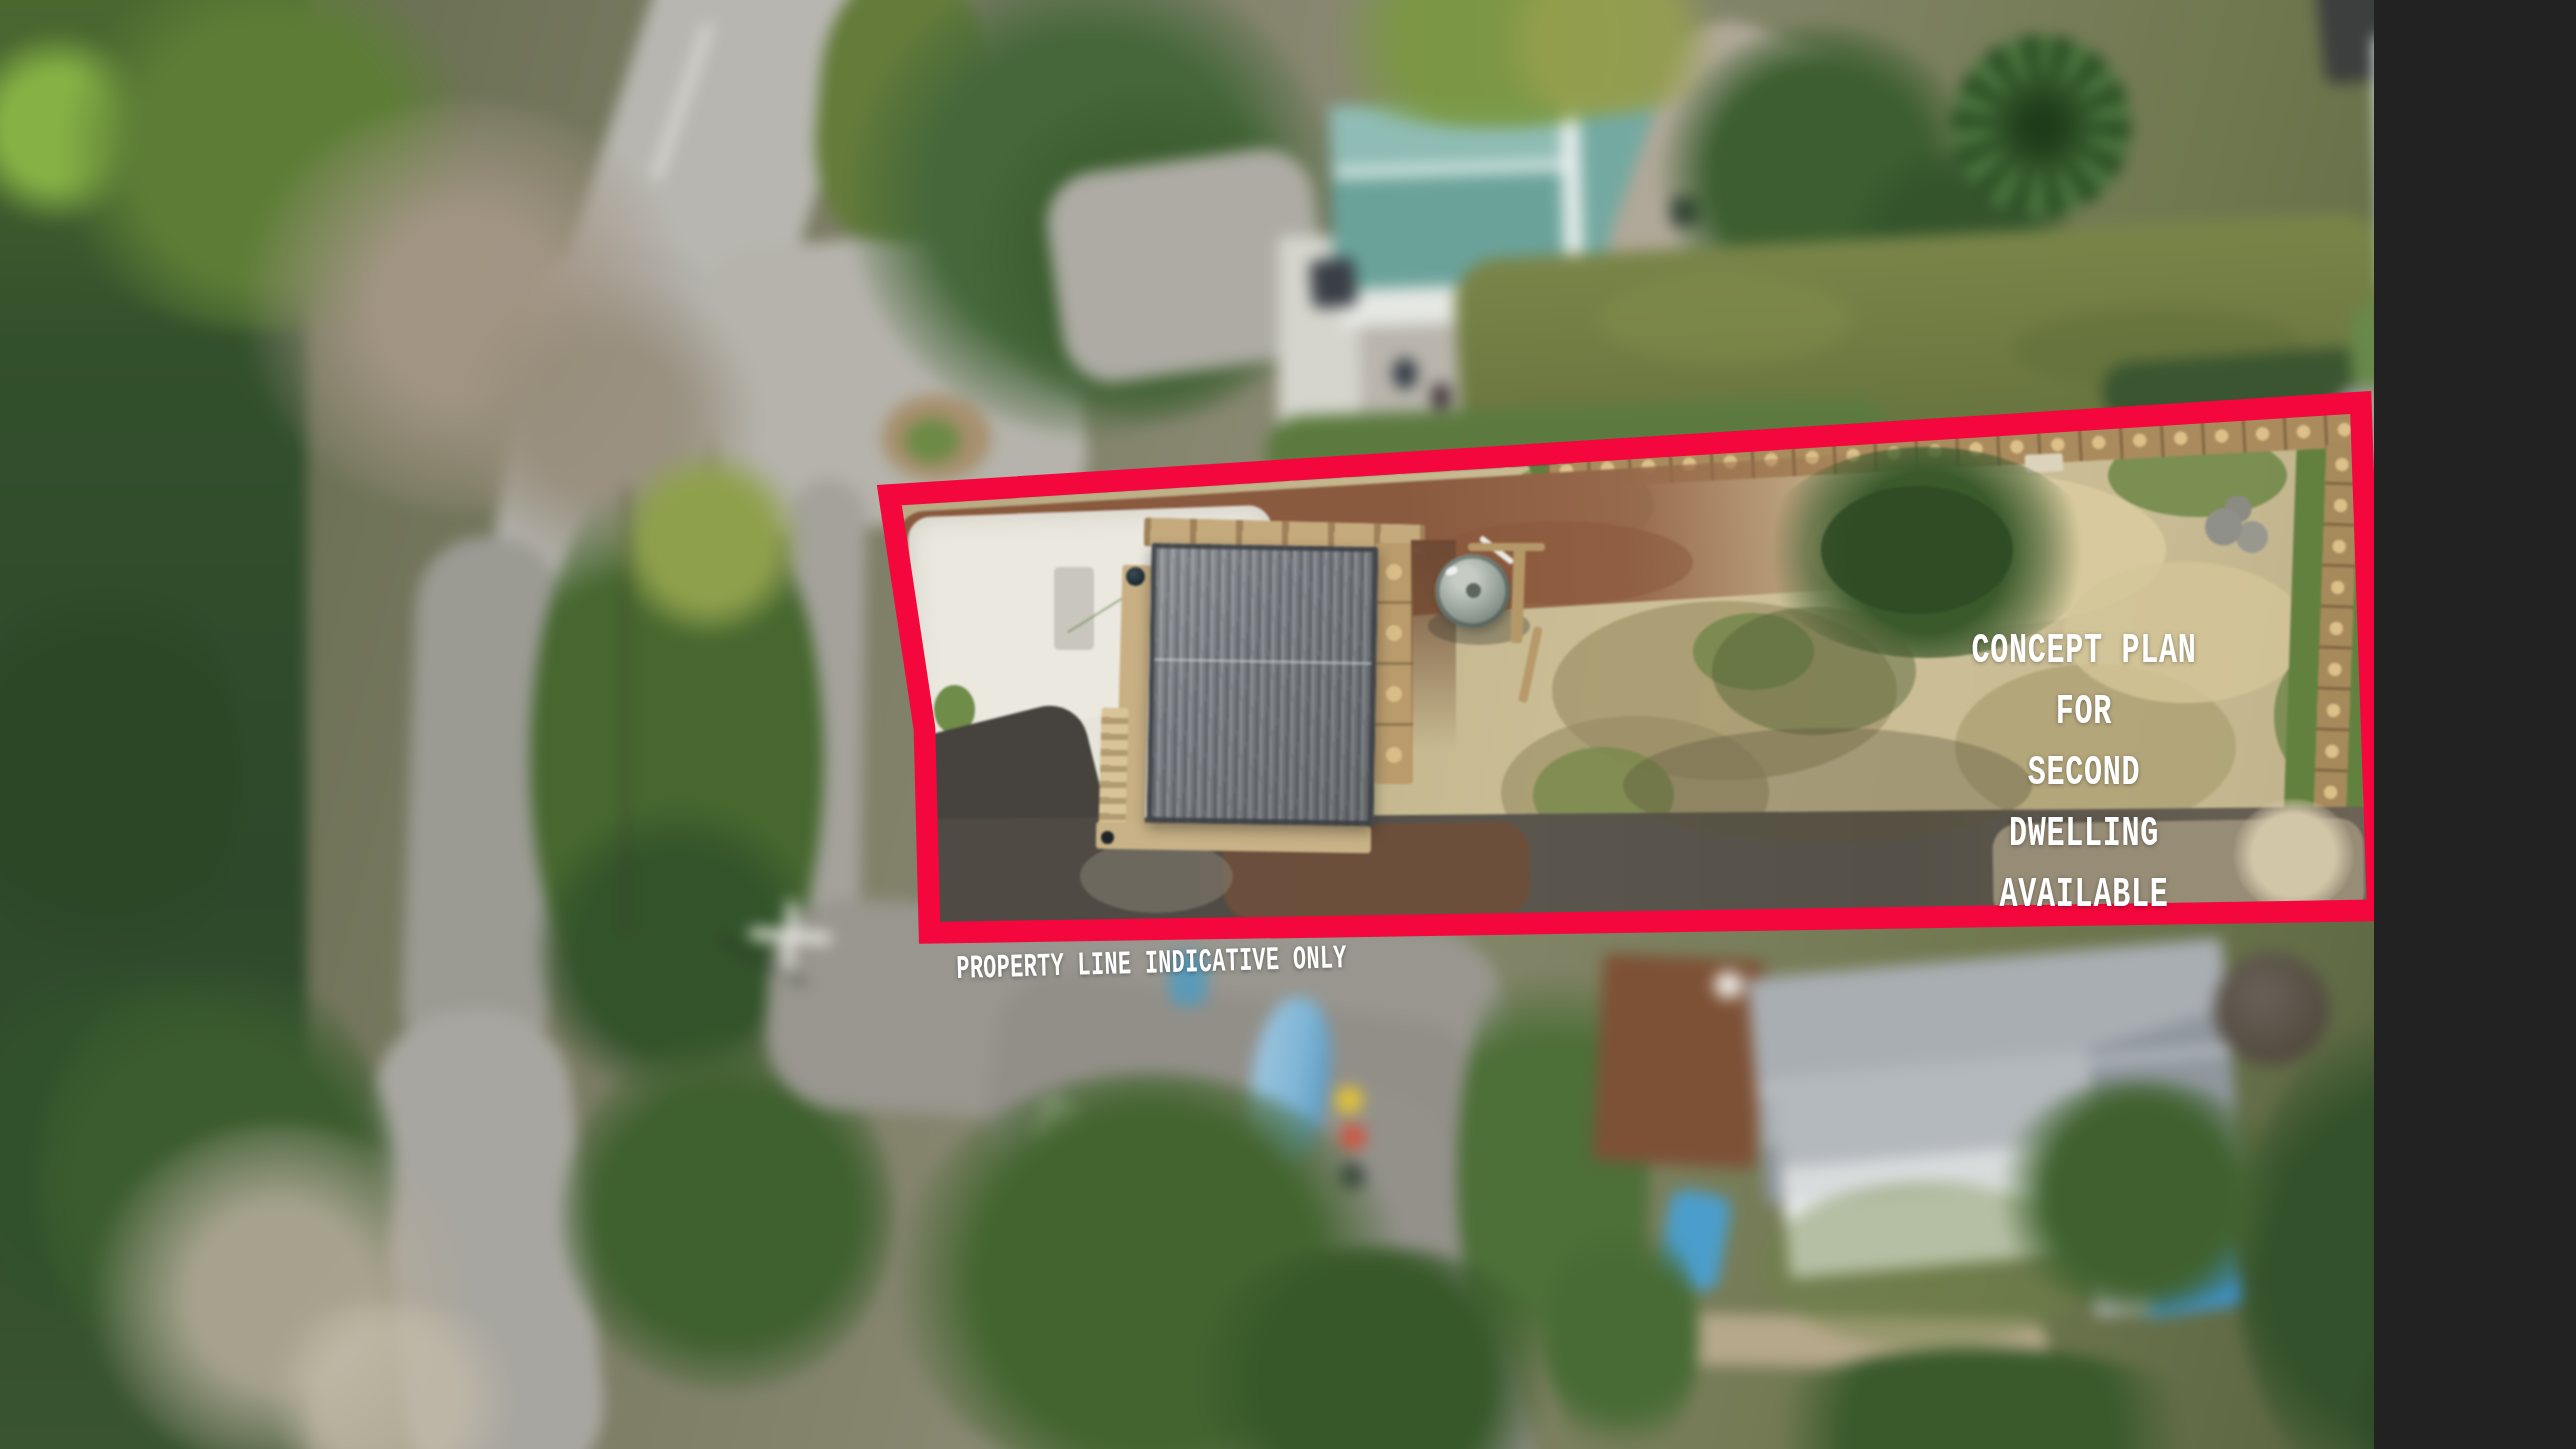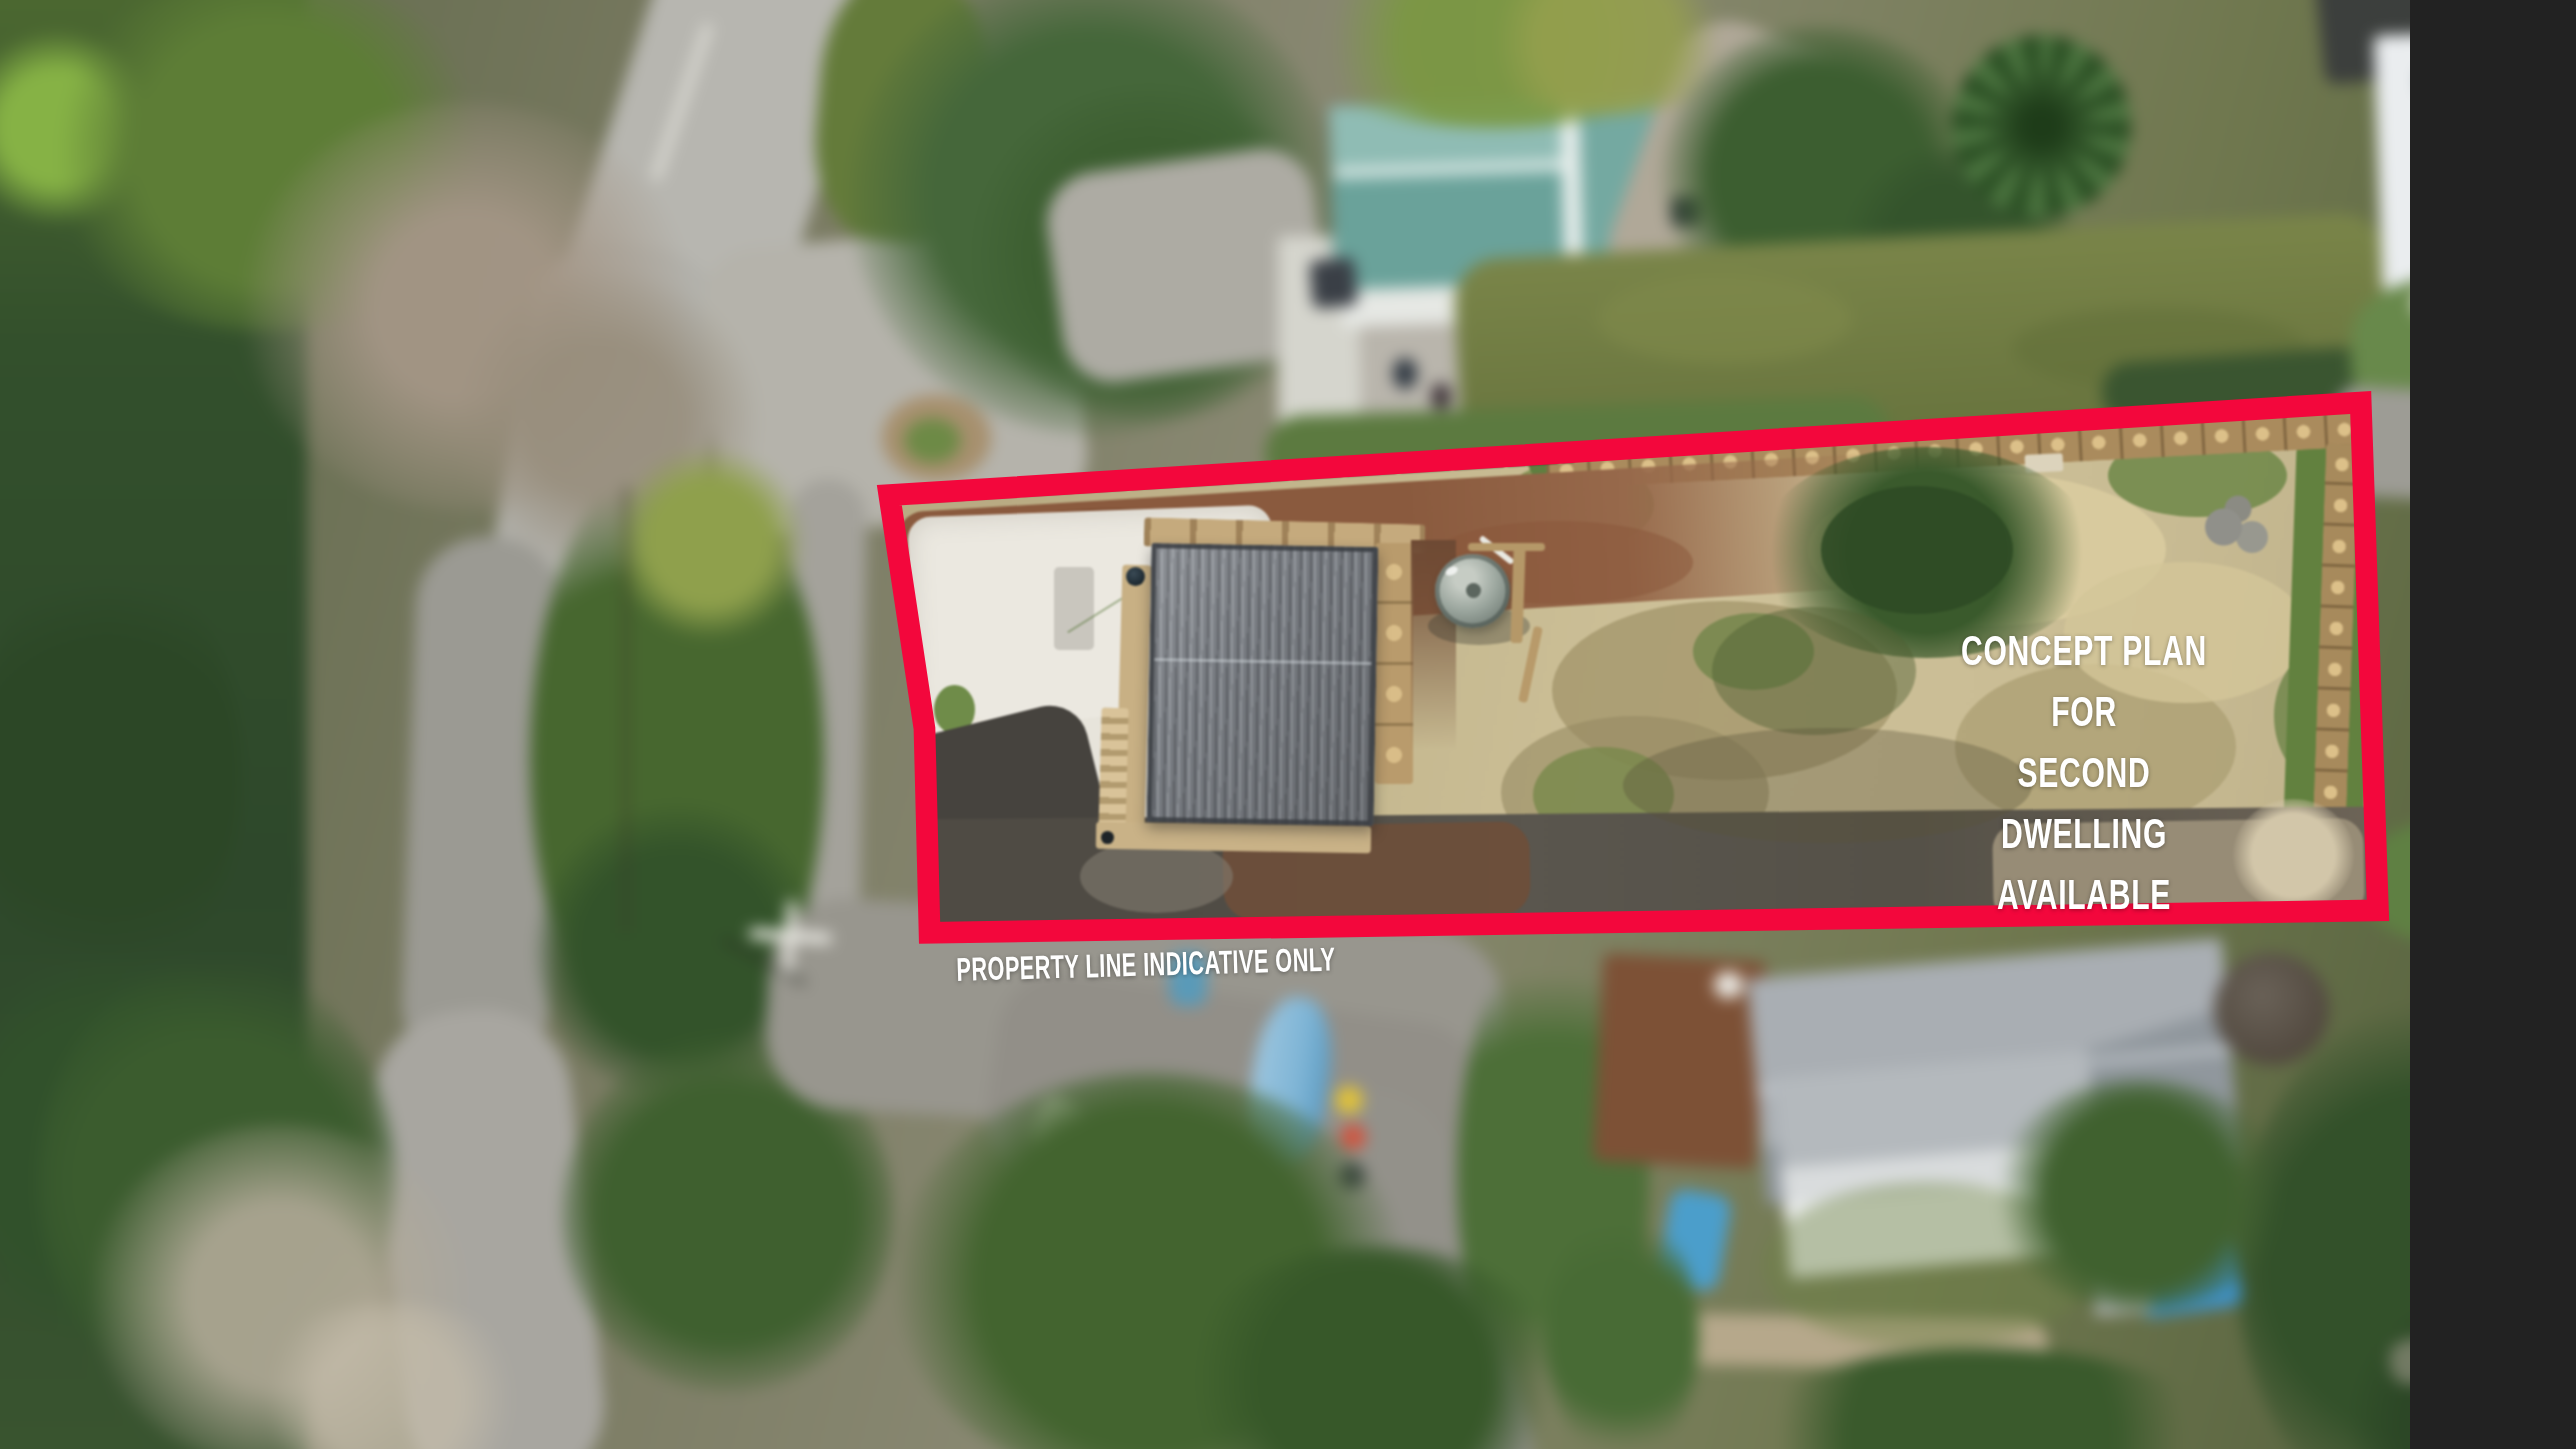--- a/index.html
+++ b/index.html
@@ -1,16 +1,16 @@
 <!DOCTYPE html>
 <html style="font-size:10.2px"><head>
 <meta charset="utf-8">
 <style>
   html,body{margin:0;padding:0;background:#222;}
-  #scene{position:relative;width:2374px;height:1449px;overflow:hidden;background:#75775f;font-family:Liberation Sans, sans-serif;padding-left:36px;}
+  #scene{position:relative;width:2374px;height:1449px;overflow:hidden;background:#75775f;font-family:Liberation Mono, monospace;}
   .a{position:absolute;}
   .b{position:absolute;border-radius:50%;}
   #bg{position:absolute;left:0;top:0;width:100%;height:100%;filter:blur(7.7px);}
   #prop{position:absolute;left:0;top:0;width:100%;height:100%;filter:blur(1.3px);
         clip-path:polygon(889px 495px,2361px 402px,2378px 910px,930px 933px,924px 728px);}
   #boundary-svg{position:absolute;left:0;top:0;}
   .overlay-text{position:absolute;color:#fff;font-weight:bold;text-shadow:0 1.3px 5.1px rgba(0,0,0,.35);}
   #headline{left:1886px;top:620px;width:396px;text-align:center;font-size:43px;line-height:61px;
             letter-spacing:1px;white-space:pre-line;transform:scaleX(.70);transform-origin:center top;}
   #disclaimer{left:956px;top:953px;font-size:33px;line-height:33px;letter-spacing:0.6px;

